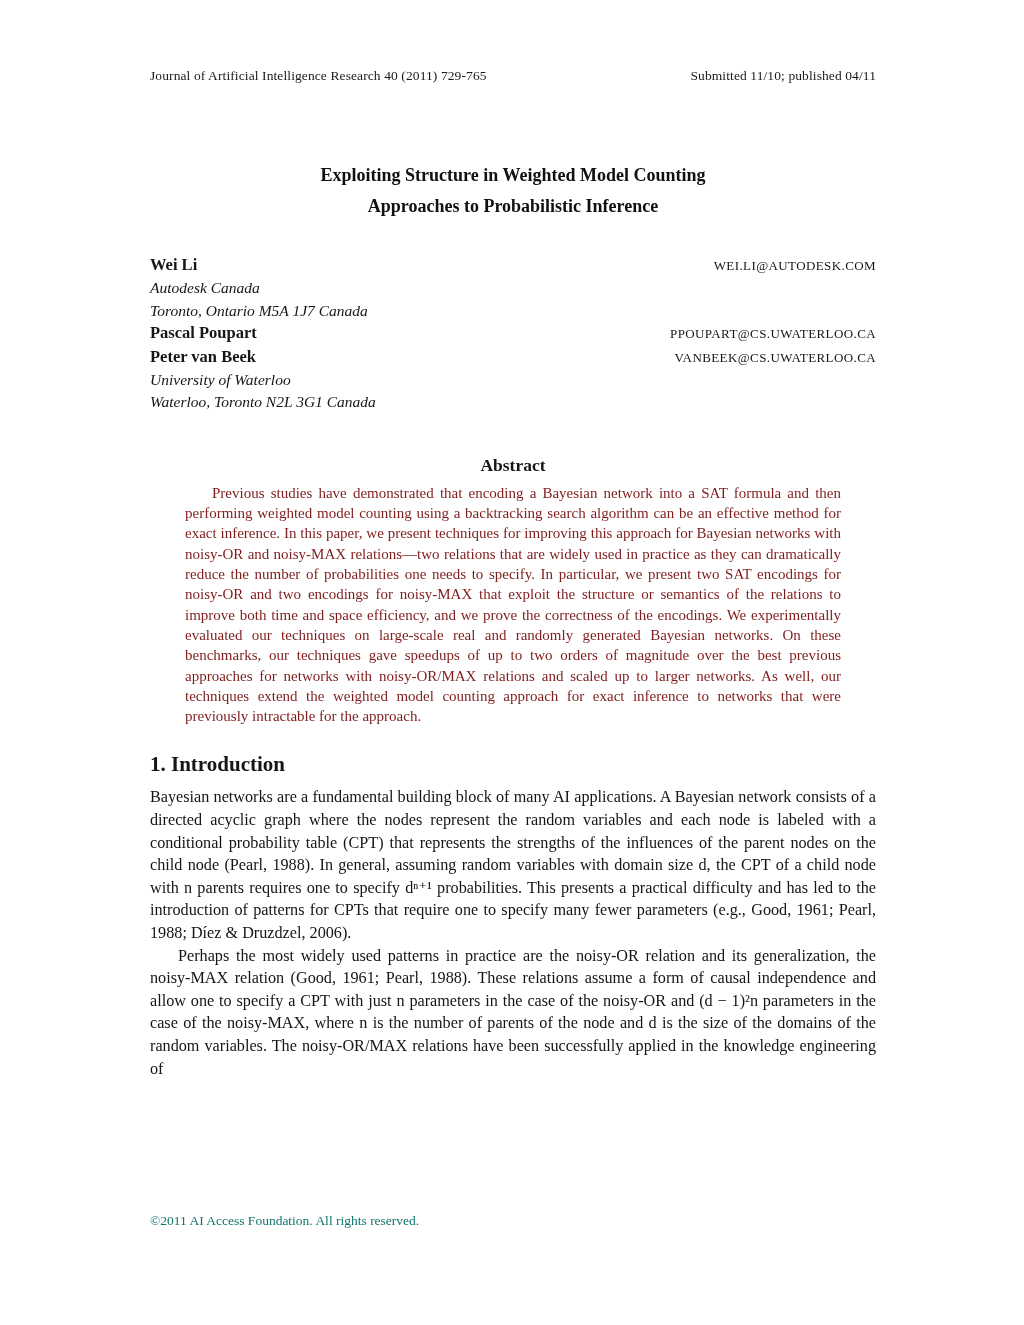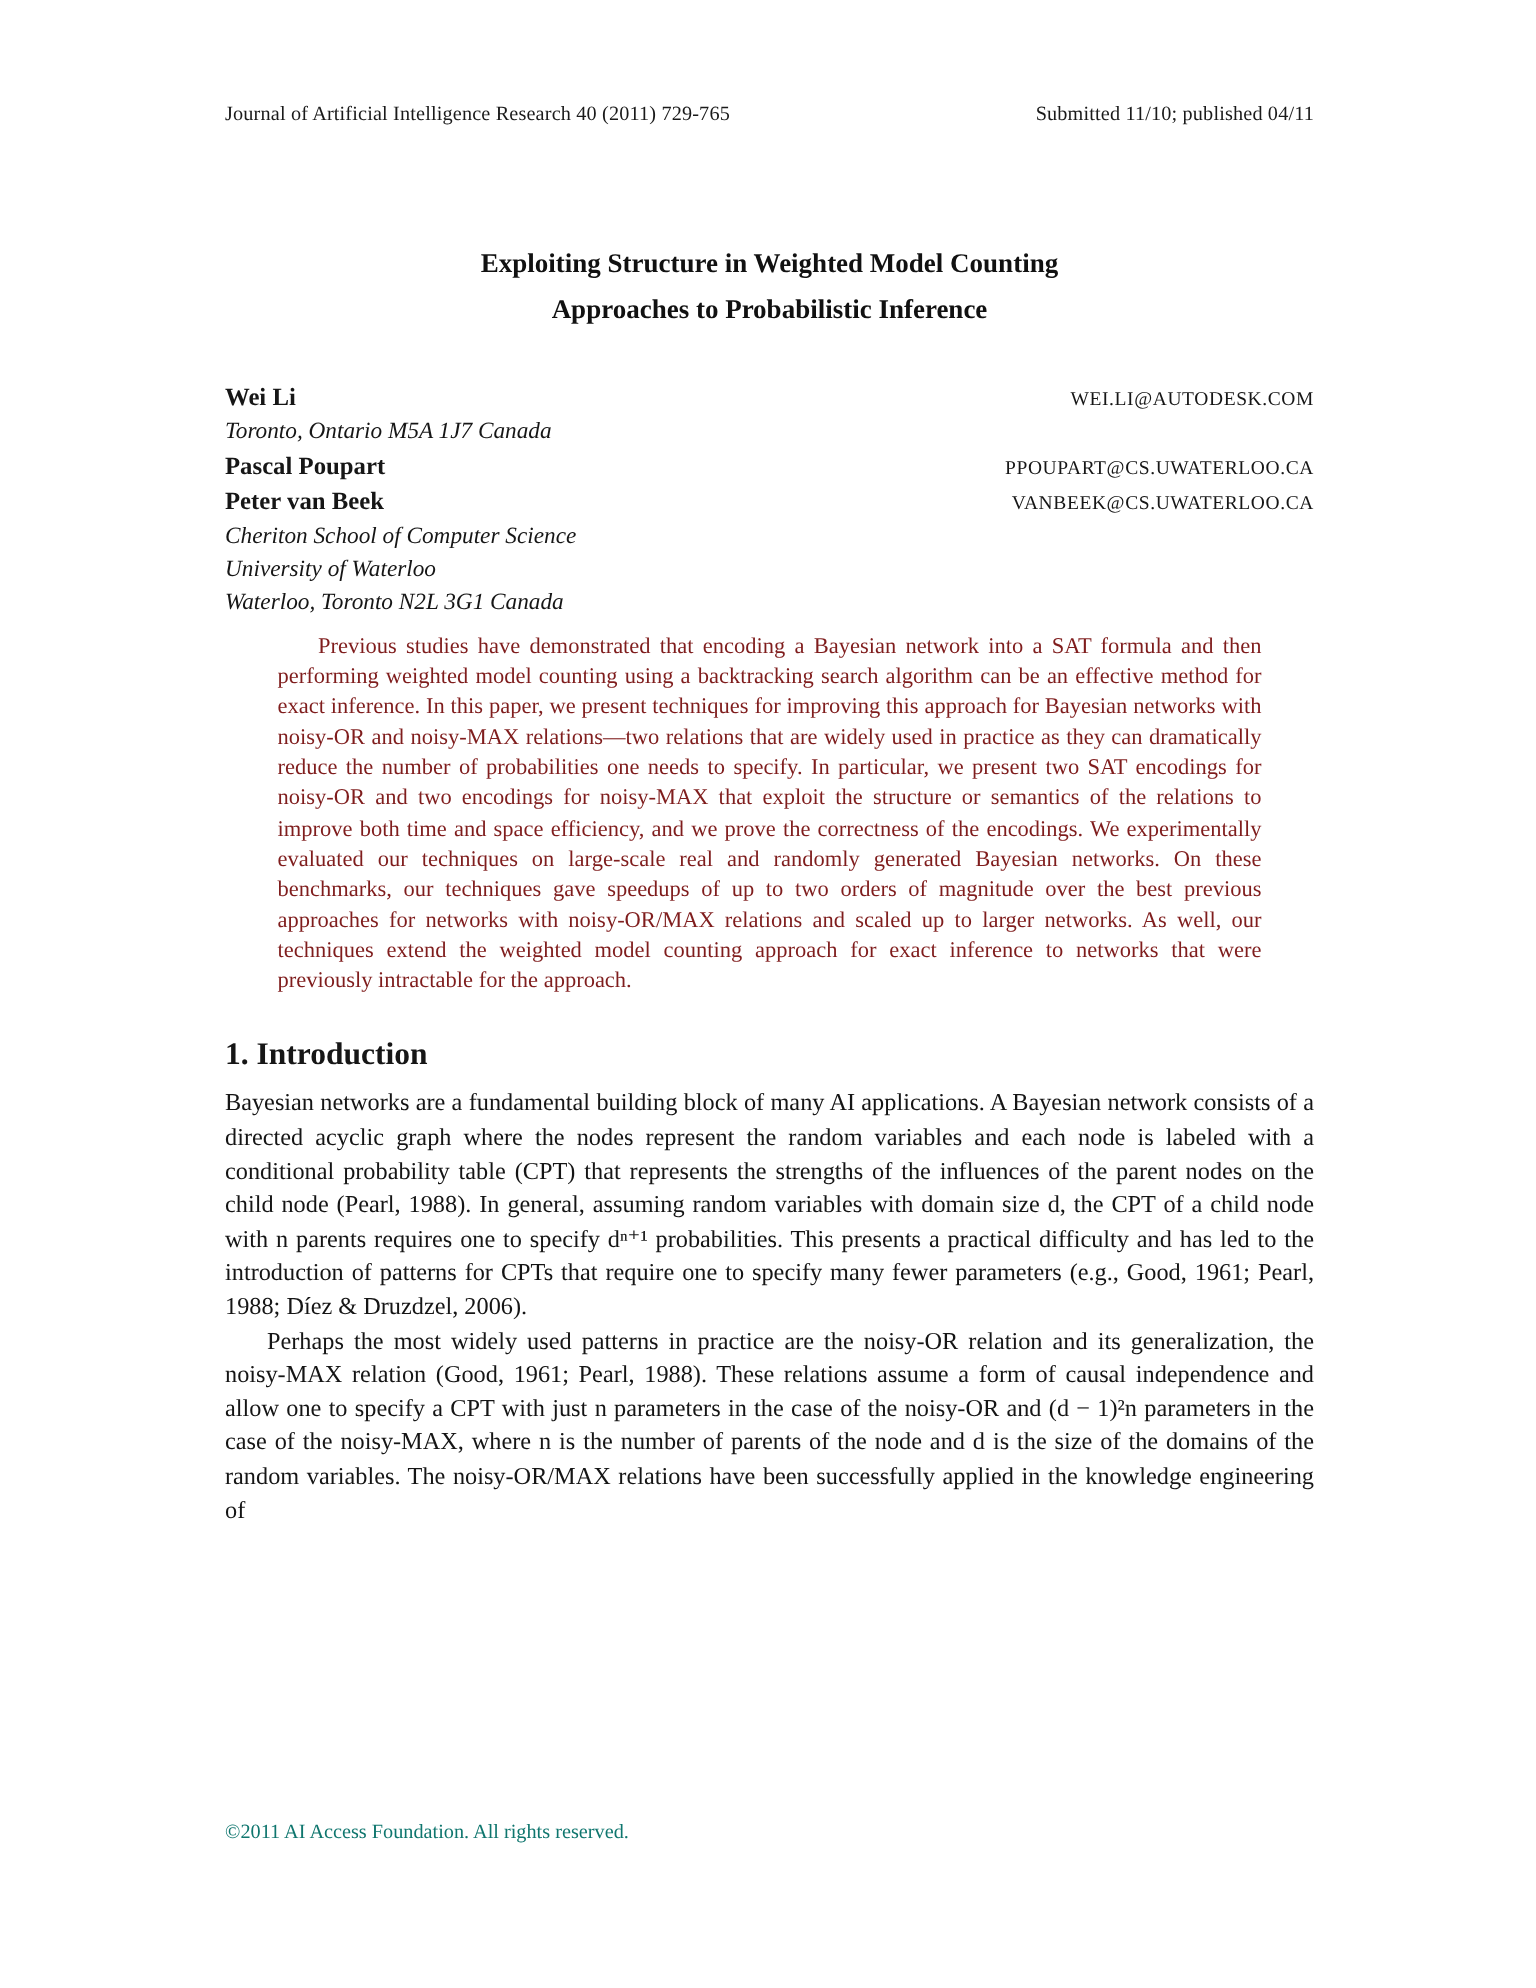--- a/index.html
+++ b/index.html
@@ -116,37 +116,38 @@
       <div>Exploiting Structure in Weighted Model Counting</div>
       <div>Approaches to Probabilistic Inference</div>
     </div>
 
     <div class="authors">
 
       <div class="author-row">
         <span class="author-name">Wei Li</span>
         <span class="author-email">WEI.LI@AUTODESK.COM</span>
       </div>
+      <div class="affil">Autodesk Canada</div>
       <div class="affil">Toronto, Ontario M5A 1J7 Canada</div>
 
       <div class="author-row">
         <span class="author-name">Pascal Poupart</span>
         <span class="author-email">PPOUPART@CS.UWATERLOO.CA</span>
       </div>
 
       <div class="author-row">
         <span class="author-name">Peter van Beek</span>
         <span class="author-email">VANBEEK@CS.UWATERLOO.CA</span>
       </div>
-      <div class="affil">Cheriton School of Computer Science</div>
       <div class="affil">University of Waterloo</div>
       <div class="affil">Waterloo, Toronto N2L 3G1 Canada</div>
 
     </div>
 
+    <div class="abstract-heading">Abstract</div>
     <div class="abstract-body"><span class="indent"></span><span>Previous studies have demonstrated that encoding a Bayesian network into a SAT formula and then performing weighted model counting using a backtracking search algorithm can be an effective method for exact inference. In this paper, we present techniques for improving this approach for Bayesian networks with noisy-OR and noisy-MAX relations—two relations that are widely used in practice as they can dramatically reduce the number of probabilities one needs to specify. In particular, we present two SAT encodings for noisy-OR and two encodings for noisy-MAX that exploit the structure or semantics of the relations to improve both time and space efficiency, and we prove the correctness of the encodings. We experimentally evaluated our techniques on large-scale real and randomly generated Bayesian networks. On these benchmarks, our techniques gave speedups of up to two orders of magnitude over the best previous approaches for networks with noisy-OR/MAX relations and scaled up to larger networks. As well, our techniques extend the weighted model counting approach for exact inference to networks that were previously intractable for the approach.</span></div>
 
     <div class="section-heading">1. Introduction</div>
     <div class="body-par">Bayesian networks are a fundamental building block of many AI applications. A Bayesian network consists of a directed acyclic graph where the nodes represent the random variables and each node is labeled with a conditional probability table (CPT) that represents the strengths of the influences of the parent nodes on the child node (Pearl, 1988). In general, assuming random variables with domain size d, the CPT of a child node with n parents requires one to specify dⁿ⁺¹ probabilities. This presents a practical difficulty and has led to the introduction of patterns for CPTs that require one to specify many fewer parameters (e.g., Good, 1961; Pearl, 1988; Díez &amp; Druzdzel, 2006).</div>
     <div class="body-par follow">Perhaps the most widely used patterns in practice are the noisy-OR relation and its generalization, the noisy-MAX relation (Good, 1961; Pearl, 1988). These relations assume a form of causal independence and allow one to specify a CPT with just n parameters in the case of the noisy-OR and (d − 1)²n parameters in the case of the noisy-MAX, where n is the number of parents of the node and d is the size of the domains of the random variables. The noisy-OR/MAX relations have been successfully applied in the knowledge engineering of</div>
 
   </div>
 
   <div class="footer-note">©2011 AI Access Foundation. All rights reserved.</div>
 </div>

